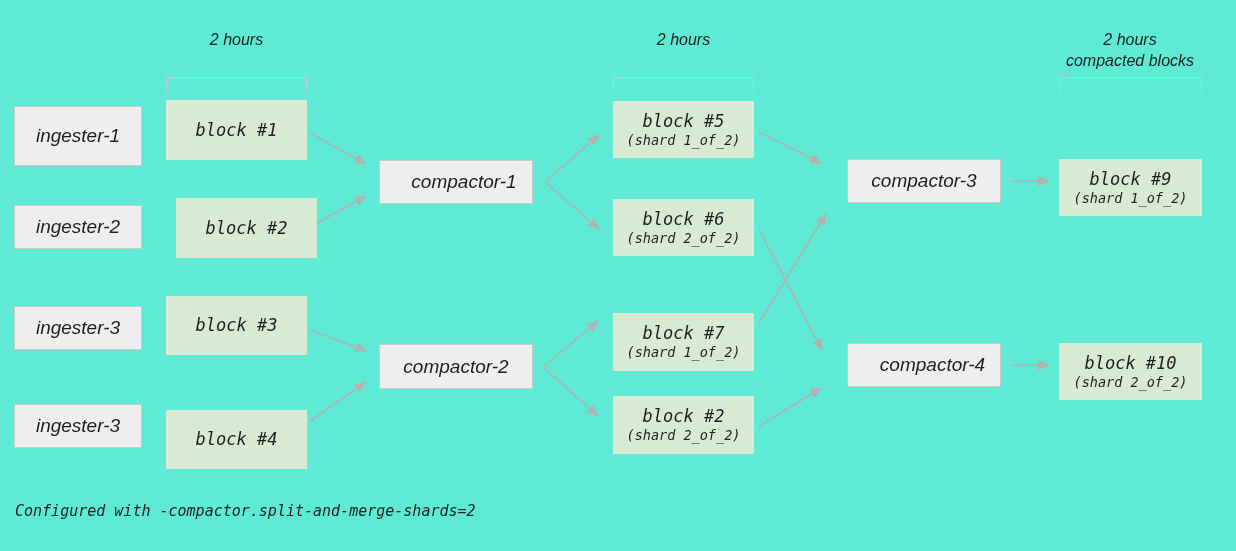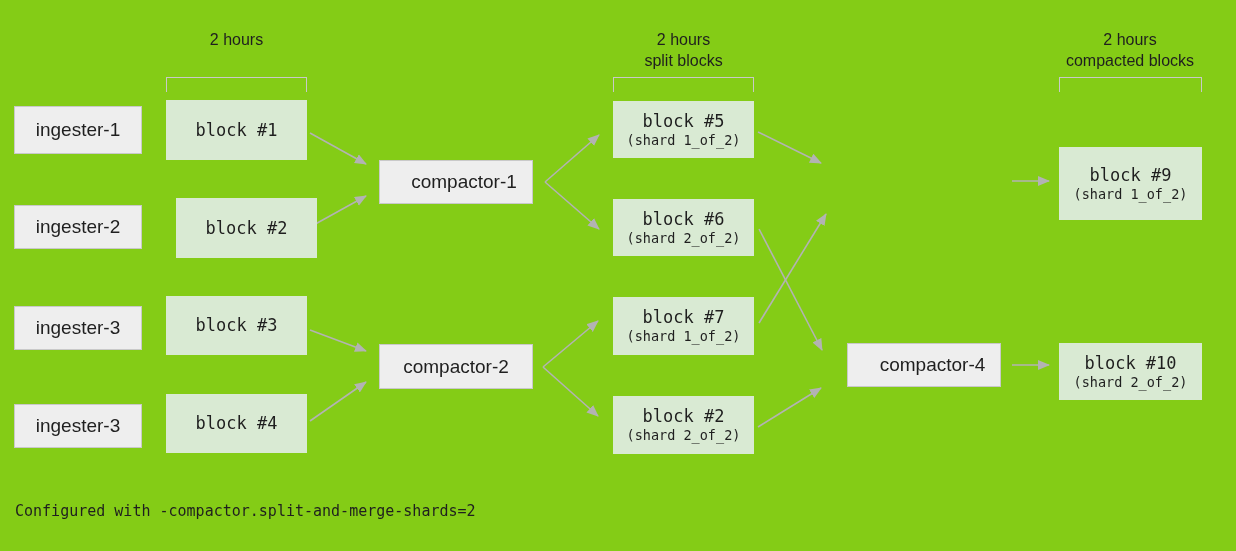--- a/index.html
+++ b/index.html
@@ -1,22 +1,23 @@
 <!DOCTYPE html>
 <html style="--block-fill: #d9ead3; --node-fill: #eeeeee; --node-border: #c9c9c9; --arrow: #b3b3b3; --bracket: #c9c9c9; --text: #1f1f1f;"><head>
 <meta charset="utf-8">
 <style>
   html,body { margin:0; padding:0; background:#ffffff; }
   .canvas {
     position:relative;
     width:1236px; height:551px;
-    background:#84cc16;
+    background:#5eead4;
     font-family:"Liberation Sans", sans-serif;
     color:var(--text,#1f1f1f);
     overflow:hidden;
+    font-style:italic;
   }
   .arrows { position:absolute; left:0; top:0; width:1236px; height:551px; }
   .arrows line { stroke:var(--arrow,#b3b3b3); stroke-width:1.6; }
 
   .hdr {
     position:absolute;
     text-align:center;
     font-size:16px; line-height:21px;
     color:var(--text,#1f1f1f);
     white-space:nowrap;
@@ -88,32 +89,31 @@
 
     <line x1="1012" y1="181" x2="1049" y2="181" marker-end="url(#ah)"></line>
     <line x1="1012" y1="365" x2="1049" y2="365" marker-end="url(#ah)"></line>
   </svg>
 
   <div class="hdr" style="left:166px; top:29px; width:141px;">
     <div>2 hours</div>
   </div>
   <div class="hdr" style="left:613px; top:29px; width:141px;">
     <div>2 hours</div>
-    <div>split blocks</div>
   </div>
   <div class="hdr" style="left:1058px; top:29px; width:144px;">
     <div>2 hours</div>
     <div>compacted blocks</div>
   </div>
 
   <div class="bracket" style="left:166px; top:77px; width:141px;"></div>
   <div class="bracket" style="left:613px; top:77px; width:141px;"></div>
   <div class="bracket" style="left:1059px; top:77px; width:143px;"></div>
 
-  <div class="gnode" style="left:14px; top:106px; width:128px; height:48px;align-items:center;">
+  <div class="gnode" style="left:14px; top:106px; width:128px; height:60px;align-items:center;">
     <span>ingester-1</span>
   </div>
   <div class="gnode" style="left:14px; top:205px; width:128px; height:44px;">
     <span>ingester-2</span>
   </div>
   <div class="gnode" style="left:14px; top:306px; width:128px; height:44px;">
     <span>ingester-3</span>
   </div>
   <div class="gnode" style="left:14px; top:404px; width:128px; height:44px;">
     <span>ingester-3</span>
@@ -121,52 +121,55 @@
 
   <div class="block" style="left:166px; top:100px; width:141px; height:60px;justify-content:center;">
     <span class="lbl">block #1</span>
   </div>
   <div class="block" style="left:176px; top:198px; width:141px; height:60px;">
     <span class="lbl">block #2</span>
   </div>
   <div class="block" style="left:166px; top:296px; width:141px; height:59px;">
     <span class="lbl">block #3</span>
   </div>
-  <div class="block" style="left:166px; top:394px; width:141px; height:59px;">
+  <div class="block" style="left:166px; top:410px; width:141px; height:59px;">
     <span class="lbl">block #4</span>
   </div>
 
   <div class="gnode" style="left:379px; top:160px; width:154px; height:44px;padding-left:16px;">
     <span>compactor-1</span>
   </div>
   <div class="gnode" style="left:379px; top:344px; width:154px; height:45px;">
     <span>compactor-2</span>
+  </div>
+  <div class="gnode" style="left:847px; top:159px; width:154px; height:44px;">
+    <span>compactor-3</span>
   </div>
   <div class="gnode" style="left:847px; top:343px; width:154px; height:44px;padding-left:17px;">
     <span>compactor-4</span>
   </div>
 
   <div class="block" style="left:613px; top:101px; width:141px; height:57px;">
     <span class="lbl">block #5</span>
     <span class="shard">(shard 1_of_2)</span>
   </div>
   <div class="block" style="left:613px; top:199px; width:141px; height:57px;">
     <span class="lbl">block #6</span>
     <span class="shard">(shard 2_of_2)</span>
   </div>
-  <div class="block" style="left:613px; top:297px; width:141px; height:58px;">
+  <div class="block" style="left:613px; top:313px; width:141px; height:58px;">
     <span class="lbl">block #7</span>
     <span class="shard">(shard 1_of_2)</span>
   </div>
   <div class="block" style="left:613px; top:396px; width:141px; height:58px;">
     <span class="lbl">block #2</span>
     <span class="shard">(shard 2_of_2)</span>
   </div>
 
-  <div class="block" style="left:1059px; top:147px; width:143px; height:73px;">
+  <div class="block" style="left:1059px; top:159px; width:143px; height:57px;">
     <span class="lbl">block #9</span>
     <span class="shard">(shard 1_of_2)</span>
   </div>
   <div class="block" style="left:1059px; top:343px; width:143px; height:57px;">
     <span class="lbl">block #10</span>
     <span class="shard">(shard 2_of_2)</span>
   </div>
 
   <div class="caption">Configured with -compactor.split-and-merge-shards=2</div>
 

